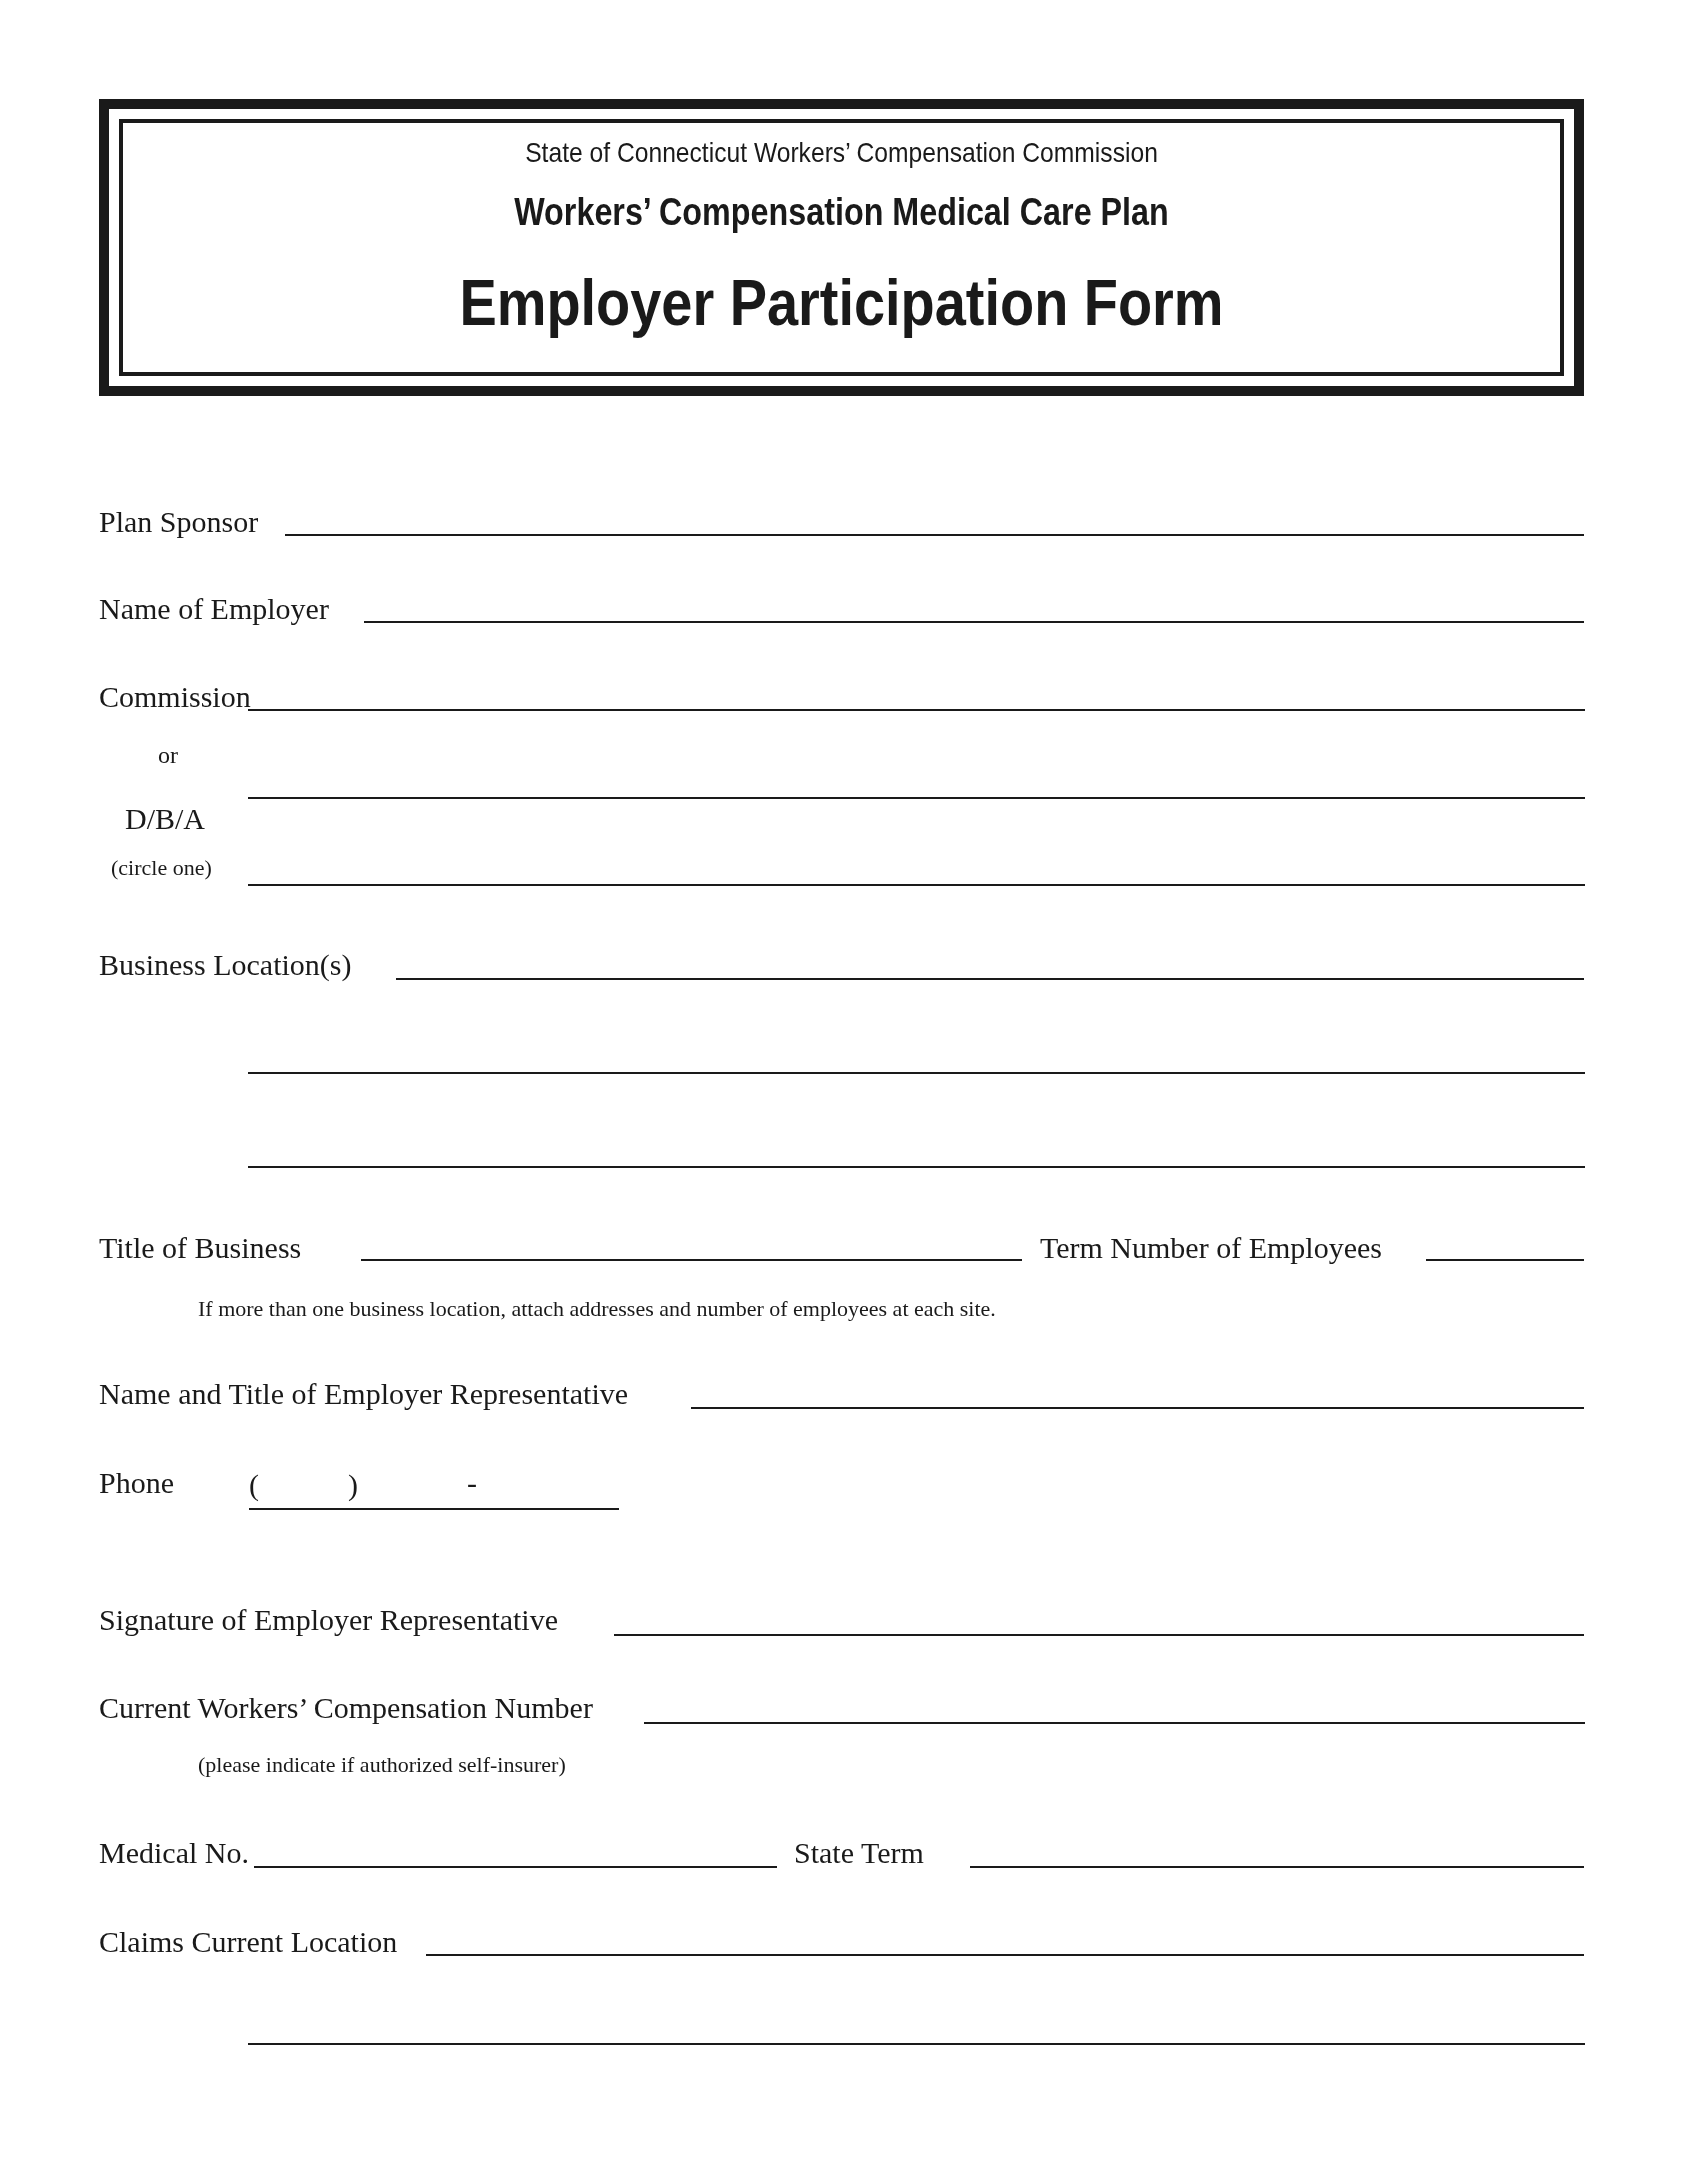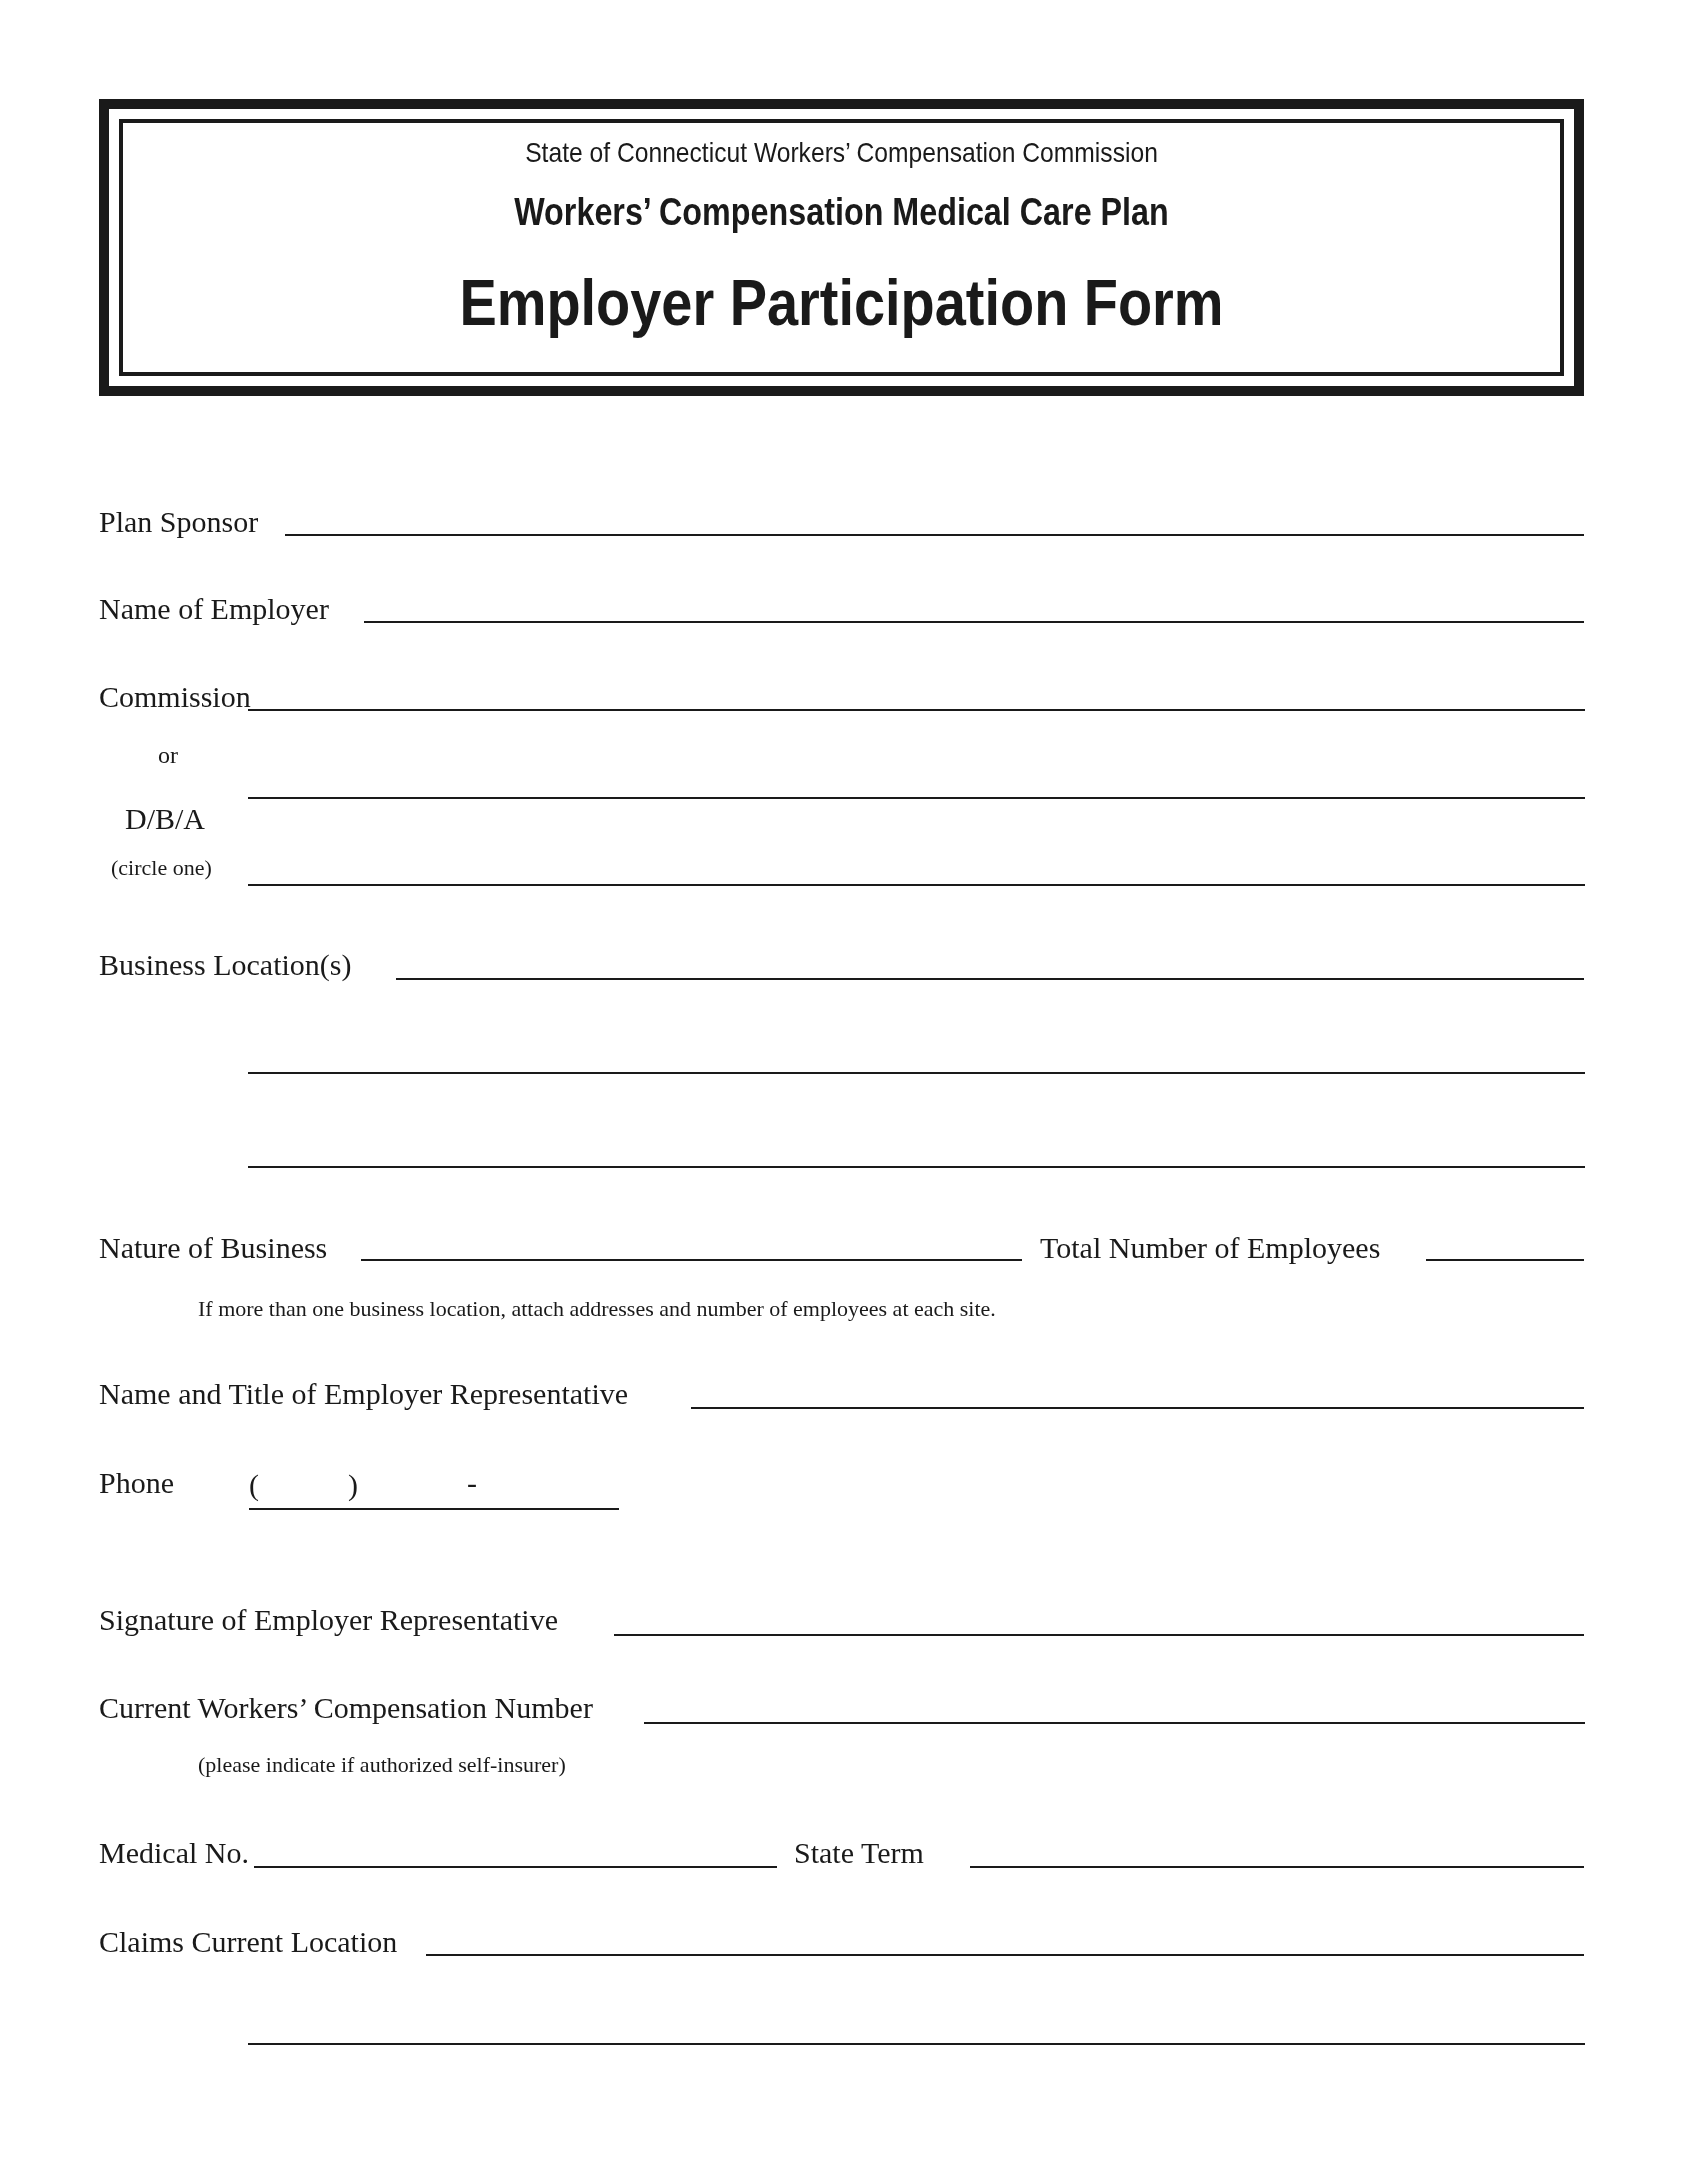--- a/index.html
+++ b/index.html
@@ -48,24 +48,24 @@
 <div class="line" style="left:248px;top:884px;width:1337px"></div>
 
 <div class="lbl" style="left:99px;top:950px">Business Location(s)</div>
 <input class="fill serif" style="left: 398px; top: 947px; width: 1186px;" value="">
 <div class="line" style="left:396px;top:978px;width:1188px"></div>
 <input class="fill serif" style="left: 249px; top: 1042px; width: 1335px;" value="">
 <div class="line" style="left:248px;top:1072px;width:1337px"></div>
 <input class="fill serif" style="left: 249px; top: 1136px; width: 1335px;" value="">
 <div class="line" style="left:248px;top:1166px;width:1337px"></div>
 
-<div class="lbl" style="left:99px;top:1233px">Nature of Business</div>
+<div class="lbl" style="left:99px;top:1233px">Title of Business</div>
 <input class="fill serif" style="left: 363px; top: 1229px; width: 658px;" value="">
 <div class="line" style="left:361px;top:1259px;width:661px"></div>
-<div class="lbl" style="left:1040px;top:1233px">Total Number of Employees</div>
+<div class="lbl" style="left:1040px;top:1233px">Term Number of Employees</div>
 <input class="fill serif" style="left: 1428px; top: 1229px; width: 156px;" value="">
 <div class="line" style="left:1426px;top:1259px;width:158px"></div>
 <div class="lbl small" style="left:198px;top:1298px">If more than one business location, attach addresses and number of employees at each site.</div>
 
 <div class="lbl" style="left:99px;top:1379px">Name and Title of Employer Representative</div>
 <input class="fill serif" style="left: 693px; top: 1376px; width: 891px;" value="">
 <div class="line" style="left:691px;top:1407px;width:893px"></div>
 
 <div class="lbl" style="left:99px;top:1468px">Phone</div>
 <div class="lbl" style="left:249px;top:1470px">(</div>

